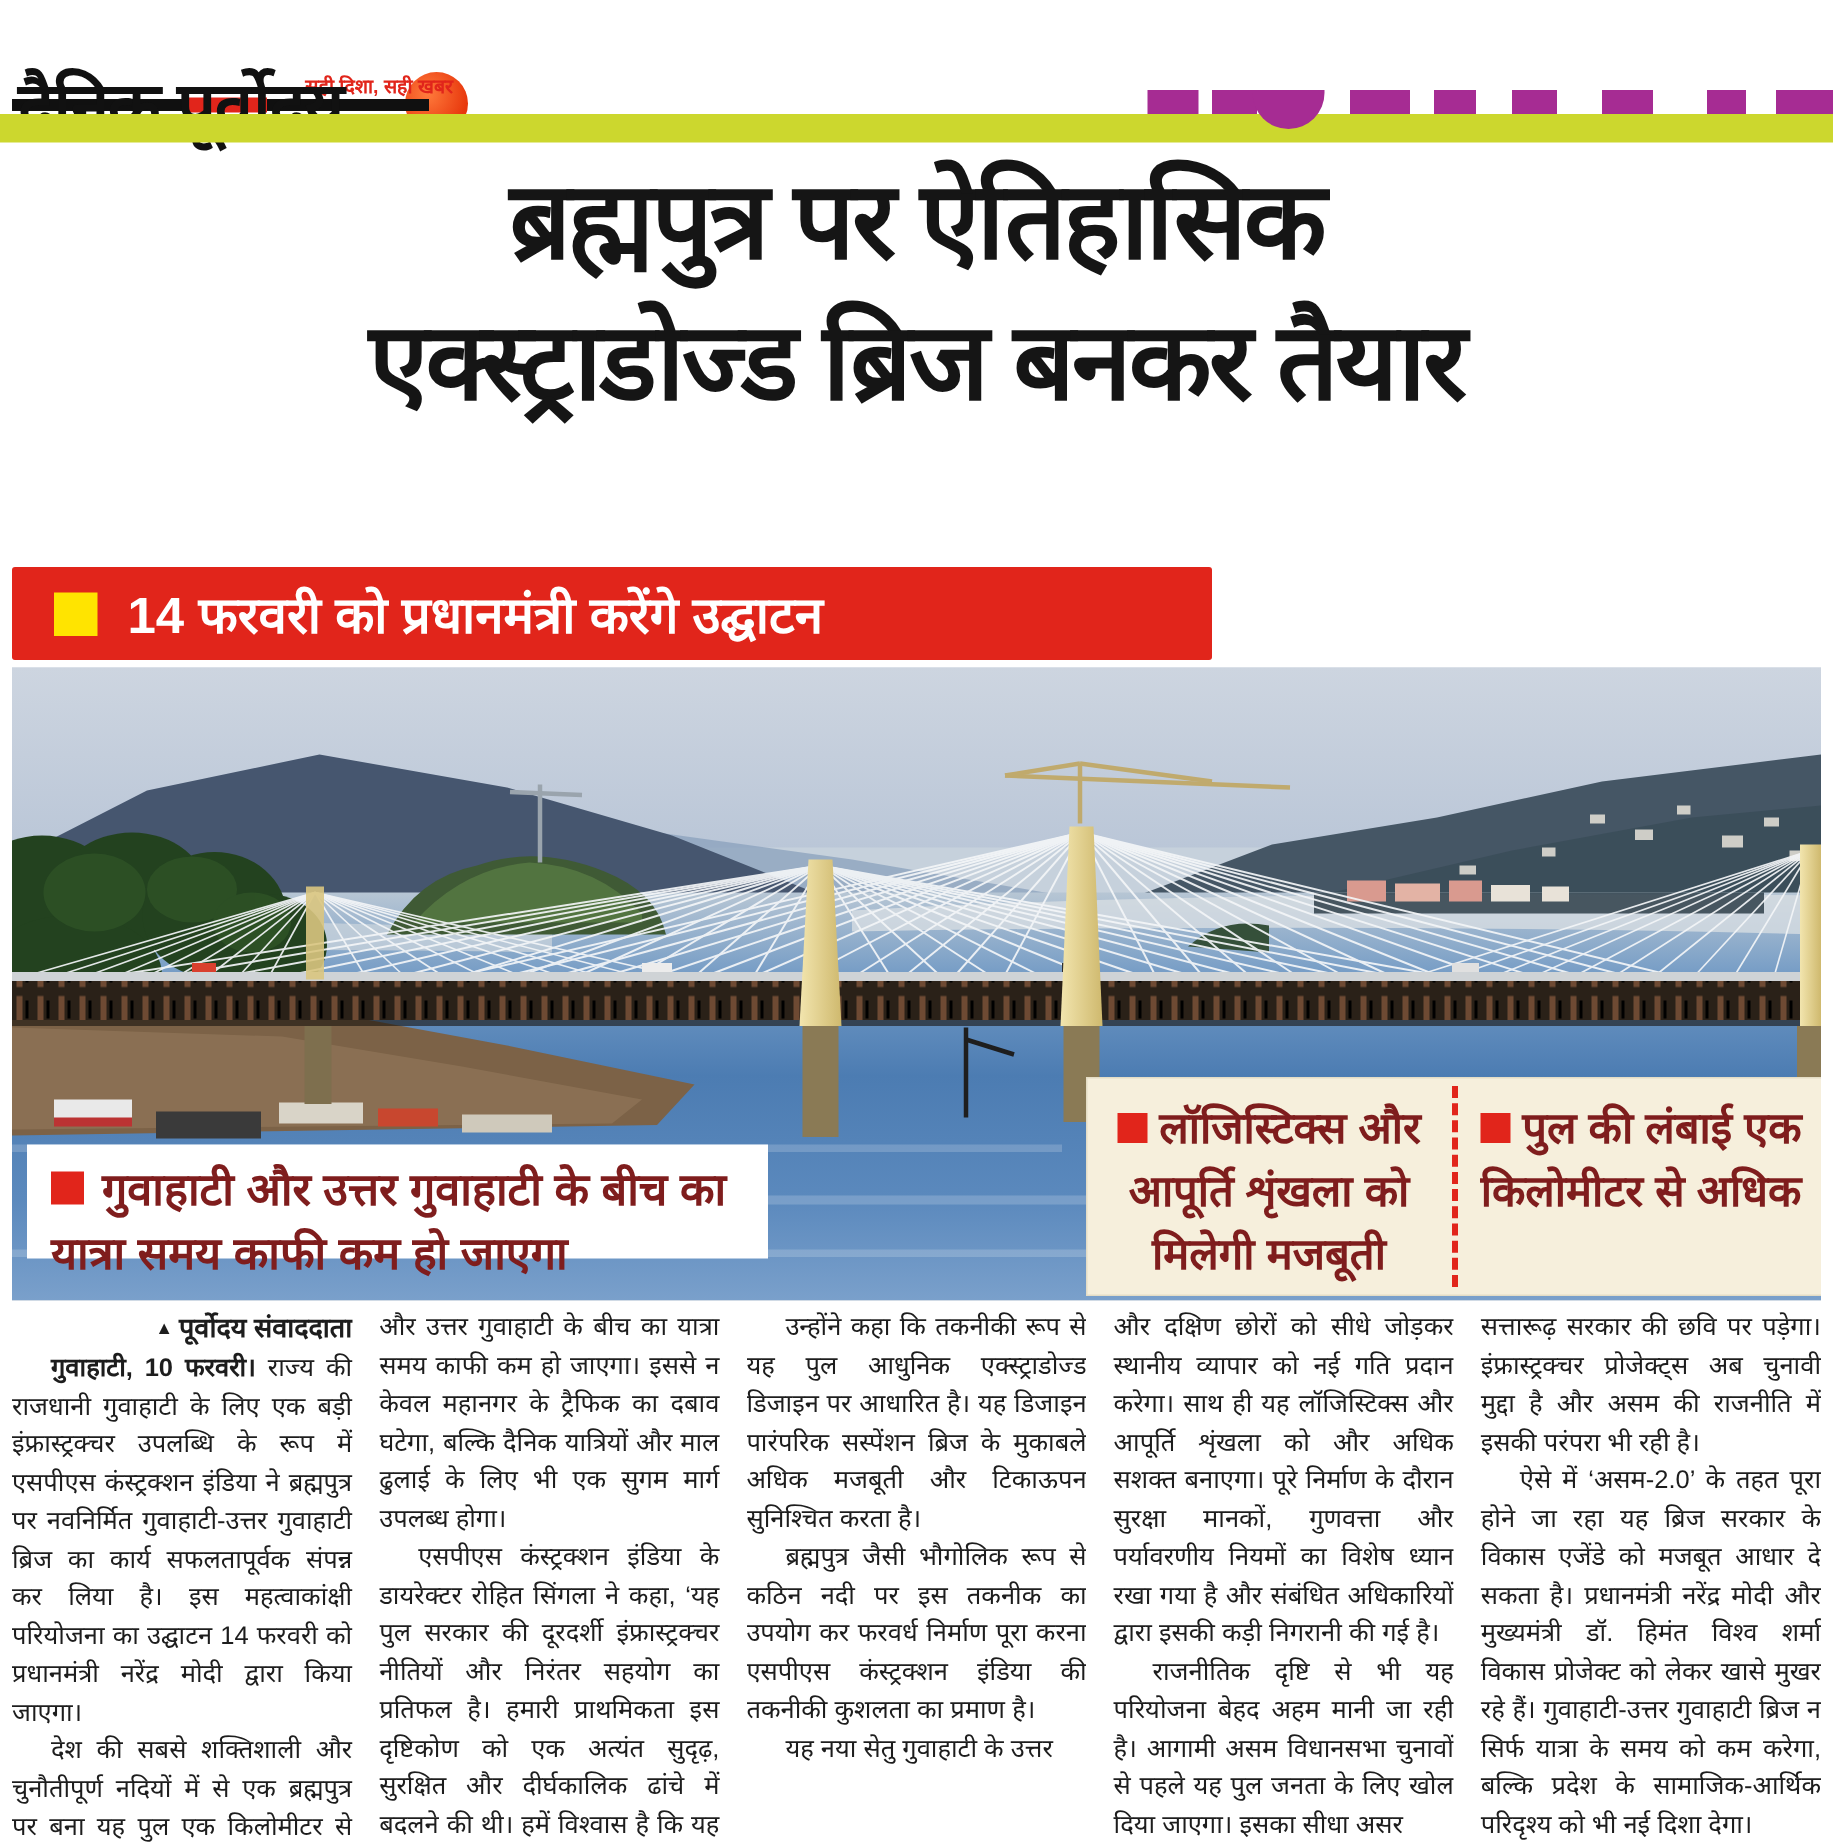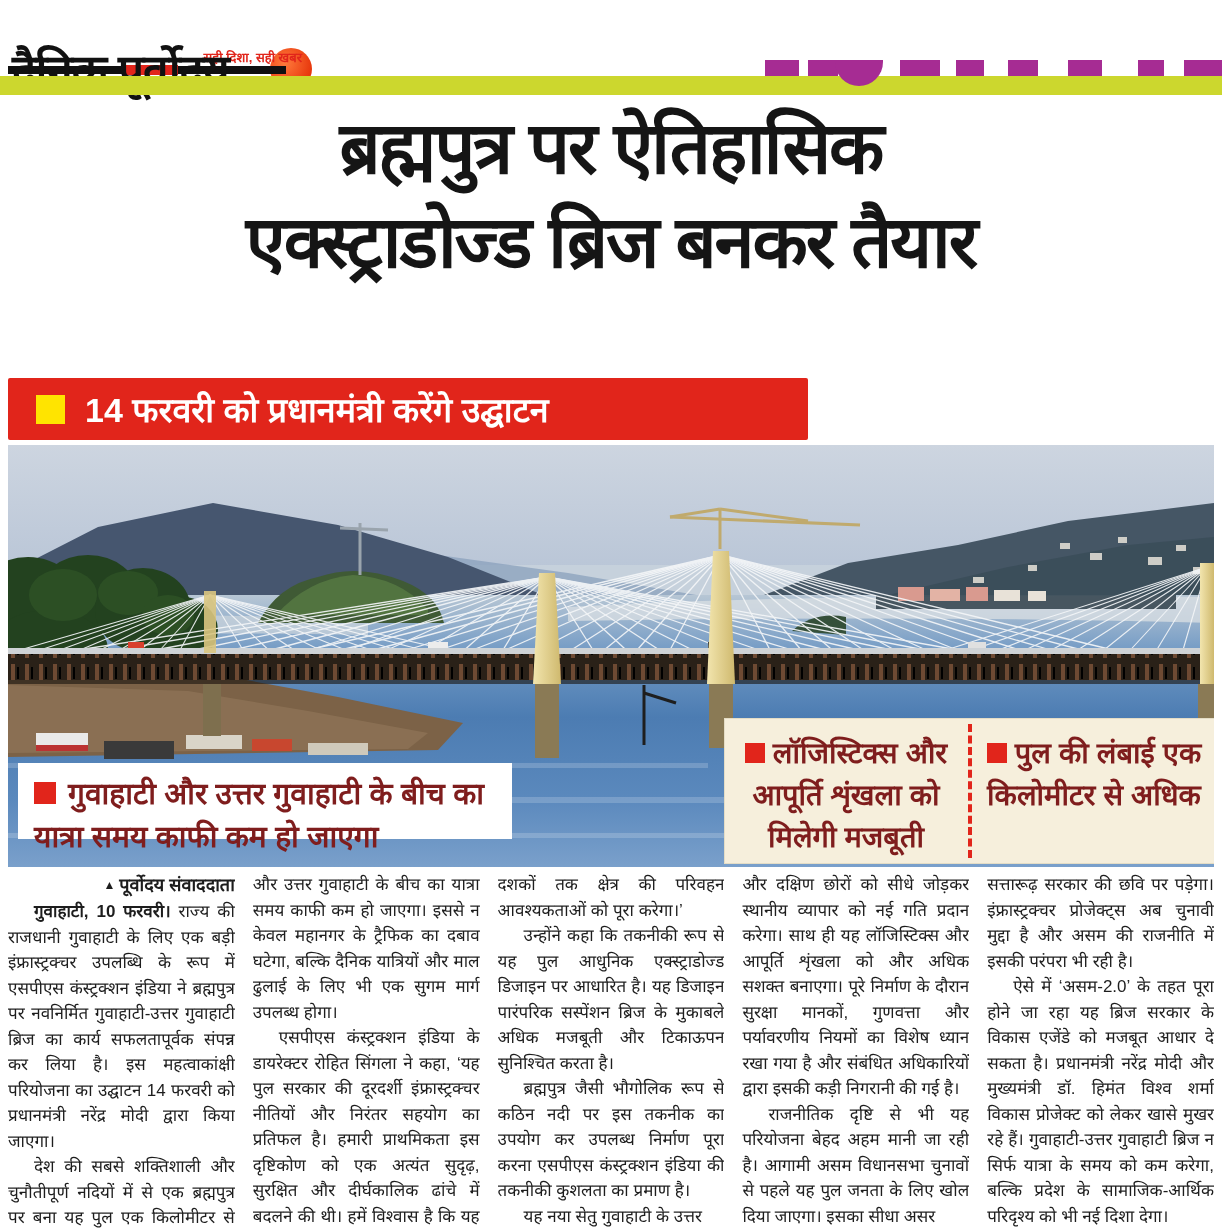--- a/index.html
+++ b/index.html
@@ -327,23 +327,22 @@
     <div class="col">
       <p class="byline"><span class="tri">▲</span><span>पूर्वोदय संवाददाता</span></p>
       <p><span class="dateline">गुवाहाटी, 10 फरवरी।</span> <span>राज्य की राजधानी गुवाहाटी के लिए एक बड़ी इंफ्रास्ट्रक्चर उपलब्धि के रूप में एसपीएस कंस्ट्रक्शन इंडिया ने ब्रह्मपुत्र पर नवनिर्मित गुवाहाटी-उत्तर गुवाहाटी ब्रिज का कार्य सफलतापूर्वक संपन्न कर लिया है। इस महत्वाकांक्षी परियोजना का उद्घाटन 14 फरवरी को प्रधानमंत्री नरेंद्र मोदी द्वारा किया जाएगा।</span></p>
       <p>देश की सबसे शक्तिशाली और चुनौतीपूर्ण नदियों में से एक ब्रह्मपुत्र पर बना यह पुल एक किलोमीटर से अधिक लंबा है। इसके चालू होने से गुवाहाटी</p>
     </div>
     <div class="col">
       <p class="cont">और उत्तर गुवाहाटी के बीच का यात्रा समय काफी कम हो जाएगा। इससे न केवल महानगर के ट्रैफिक का दबाव घटेगा, बल्कि दैनिक यात्रियों और माल ढुलाई के लिए भी एक सुगम मार्ग उपलब्ध होगा।</p>
       <p>एसपीएस कंस्ट्रक्शन इंडिया के डायरेक्टर रोहित सिंगला ने कहा, ‘यह पुल सरकार की दूरदर्शी इंफ्रास्ट्रक्चर नीतियों और निरंतर सहयोग का प्रतिफल है। हमारी प्राथमिकता इस दृष्टिकोण को एक अत्यंत सुदृढ़, सुरक्षित और दीर्घकालिक ढांचे में बदलने की थी। हमें विश्वास है कि यह पुल आने वाले</p>
     </div>
     <div class="col">
-      <p class="cont">दशकों तक क्षेत्र की परिवहन आवश्यकताओं को पूरा करेगा।’</p>
       <p>उन्होंने कहा कि तकनीकी रूप से यह पुल आधुनिक एक्स्ट्राडोज्ड डिजाइन पर आधारित है। यह डिजाइन पारंपरिक सस्पेंशन ब्रिज के मुकाबले अधिक मजबूती और टिकाऊपन सुनिश्चित करता है।</p>
-      <p>ब्रह्मपुत्र जैसी भौगोलिक रूप से कठिन नदी पर इस तकनीक का उपयोग कर उपलब्ध निर्माण पूरा करना एसपीएस कंस्ट्रक्शन इंडिया की तकनीकी कुशलता का प्रमाण है।</p>
+      <p>ब्रह्मपुत्र जैसी भौगोलिक रूप से कठिन नदी पर इस तकनीक का उपयोग कर फरवर्ध निर्माण पूरा करना एसपीएस कंस्ट्रक्शन इंडिया की तकनीकी कुशलता का प्रमाण है।</p>
       <p>यह नया सेतु गुवाहाटी के उत्तर</p>
     </div>
     <div class="col">
       <p class="cont">और दक्षिण छोरों को सीधे जोड़कर स्थानीय व्यापार को नई गति प्रदान करेगा। साथ ही यह लॉजिस्टिक्स और आपूर्ति शृंखला को और अधिक सशक्त बनाएगा। पूरे निर्माण के दौरान सुरक्षा मानकों, गुणवत्ता और पर्यावरणीय नियमों का विशेष ध्यान रखा गया है और संबंधित अधिकारियों द्वारा इसकी कड़ी निगरानी की गई है।</p>
       <p>राजनीतिक दृष्टि से भी यह परियोजना बेहद अहम मानी जा रही है। आगामी असम विधानसभा चुनावों से पहले यह पुल जनता के लिए खोल दिया जाएगा। इसका सीधा असर</p>
     </div>
     <div class="col">
       <p class="cont">सत्तारूढ़ सरकार की छवि पर पड़ेगा। इंफ्रास्ट्रक्चर प्रोजेक्ट्स अब चुनावी मुद्दा है और असम की राजनीति में इसकी परंपरा भी रही है।</p>
       <p>ऐसे में ‘असम-2.0’ के तहत पूरा होने जा रहा यह ब्रिज सरकार के विकास एजेंडे को मजबूत आधार दे सकता है। प्रधानमंत्री नरेंद्र मोदी और मुख्यमंत्री डॉ. हिमंत विश्व शर्मा विकास प्रोजेक्ट को लेकर खासे मुखर रहे हैं। गुवाहाटी-उत्तर गुवाहाटी ब्रिज न सिर्फ यात्रा के समय को कम करेगा, बल्कि प्रदेश के सामाजिक-आर्थिक परिदृश्य को भी नई दिशा देगा।</p>
     </div>

